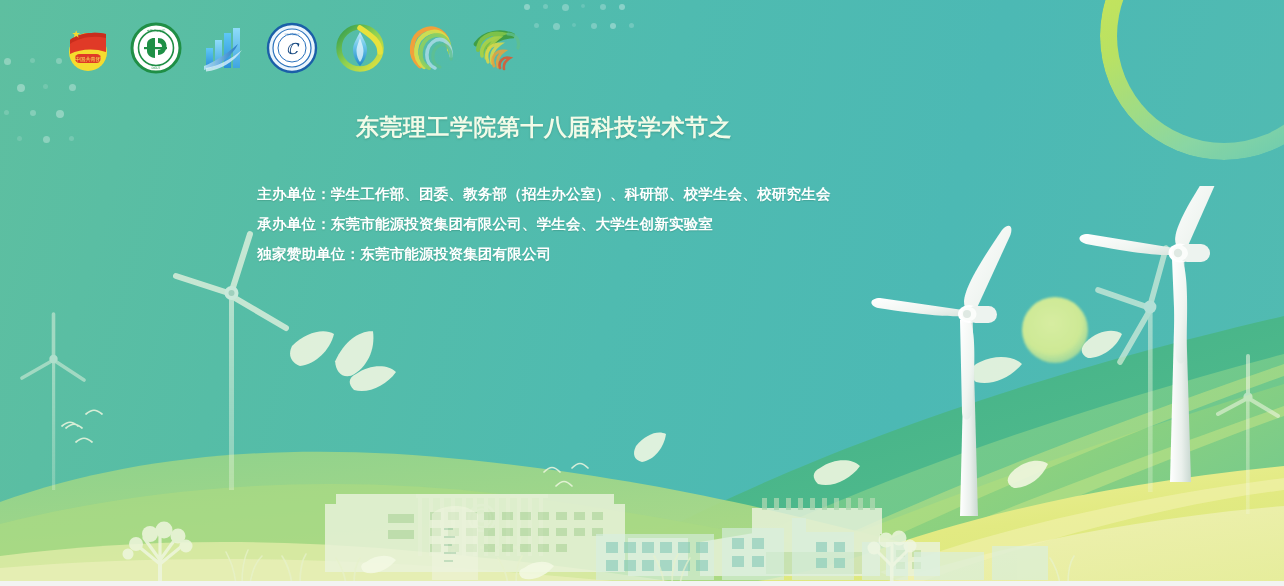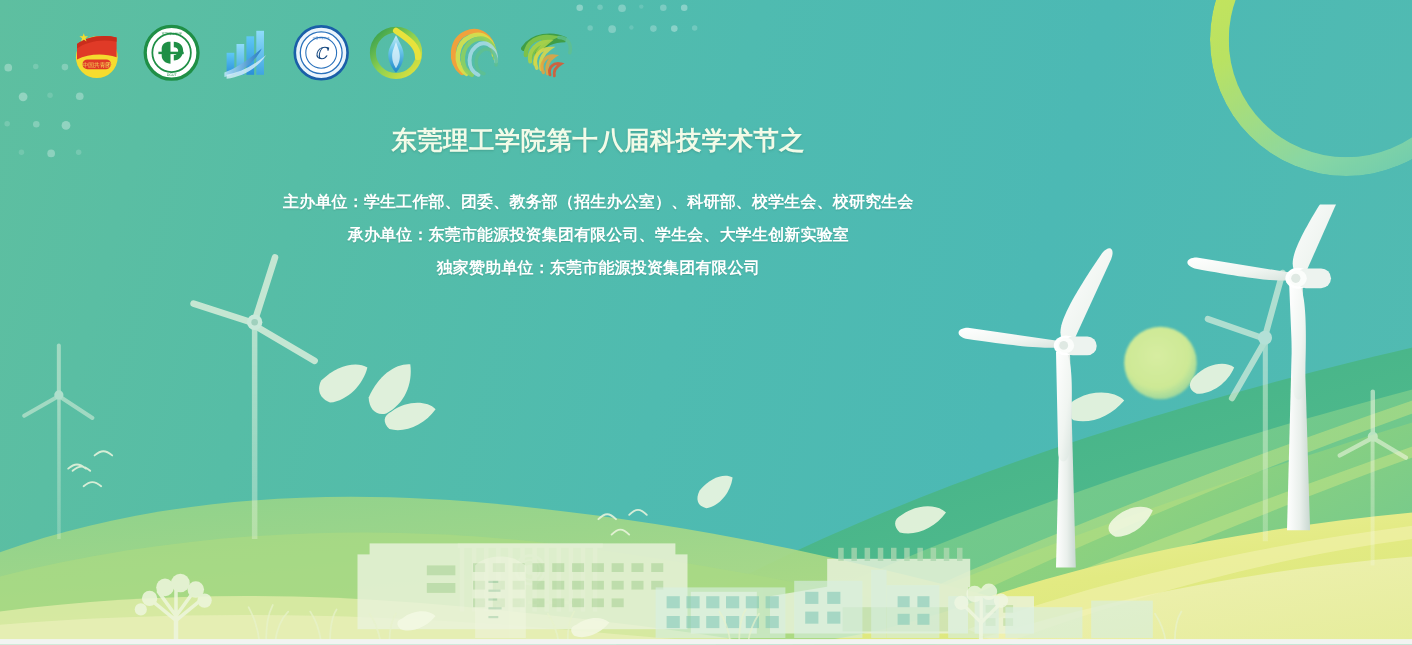--- a/index.html
+++ b/index.html
@@ -100,23 +100,23 @@
   }
   .date {
     margin-top: 40px;
     font-size: 21px;
     font-weight: 700;
     color: #ffffff;
     letter-spacing: .5px;
     text-shadow: 0 1px 2px rgba(40,110,95,.3);
   }
   .orgs {
-    margin-top: 26px;
+    margin-top: 36px;
     display: inline-block;
-    text-align: center;
+    text-align: left;
   }
   .org-line {
     font-size: 14.5px;
     font-weight: 700;
     color: #ffffff;
     line-height: 2.07;
     letter-spacing: .2px;
     text-shadow: 0 1px 1px rgba(40,110,95,.28);
     white-space: nowrap;
   }

